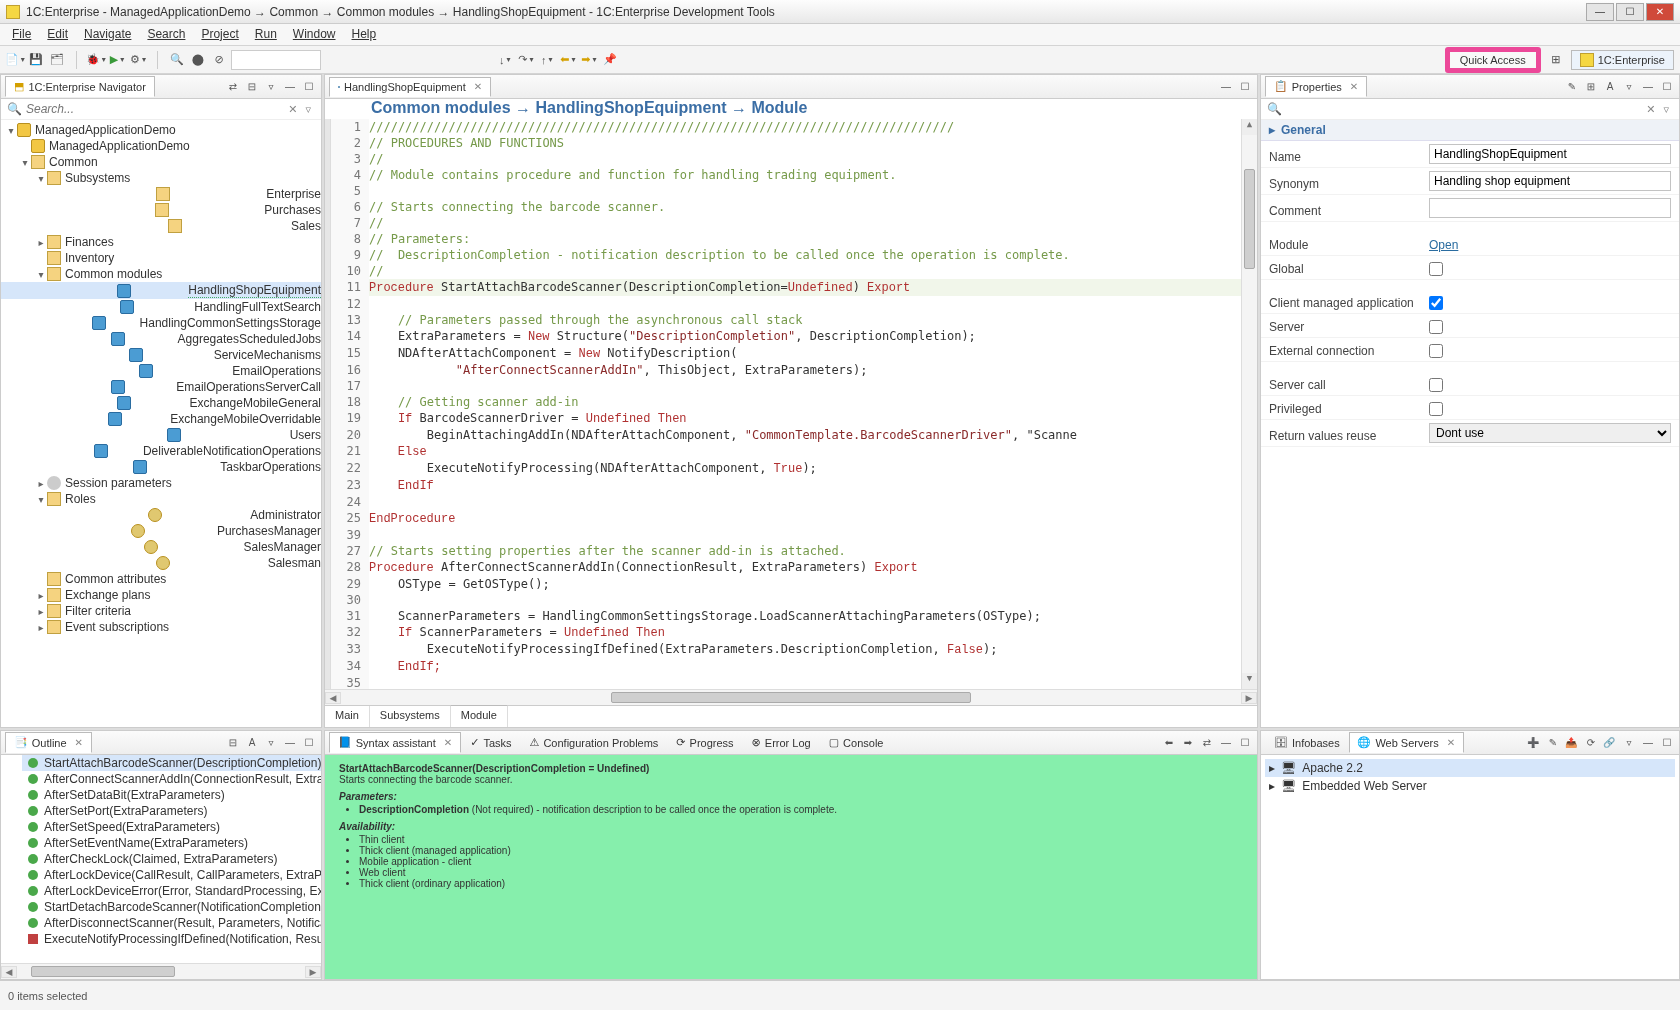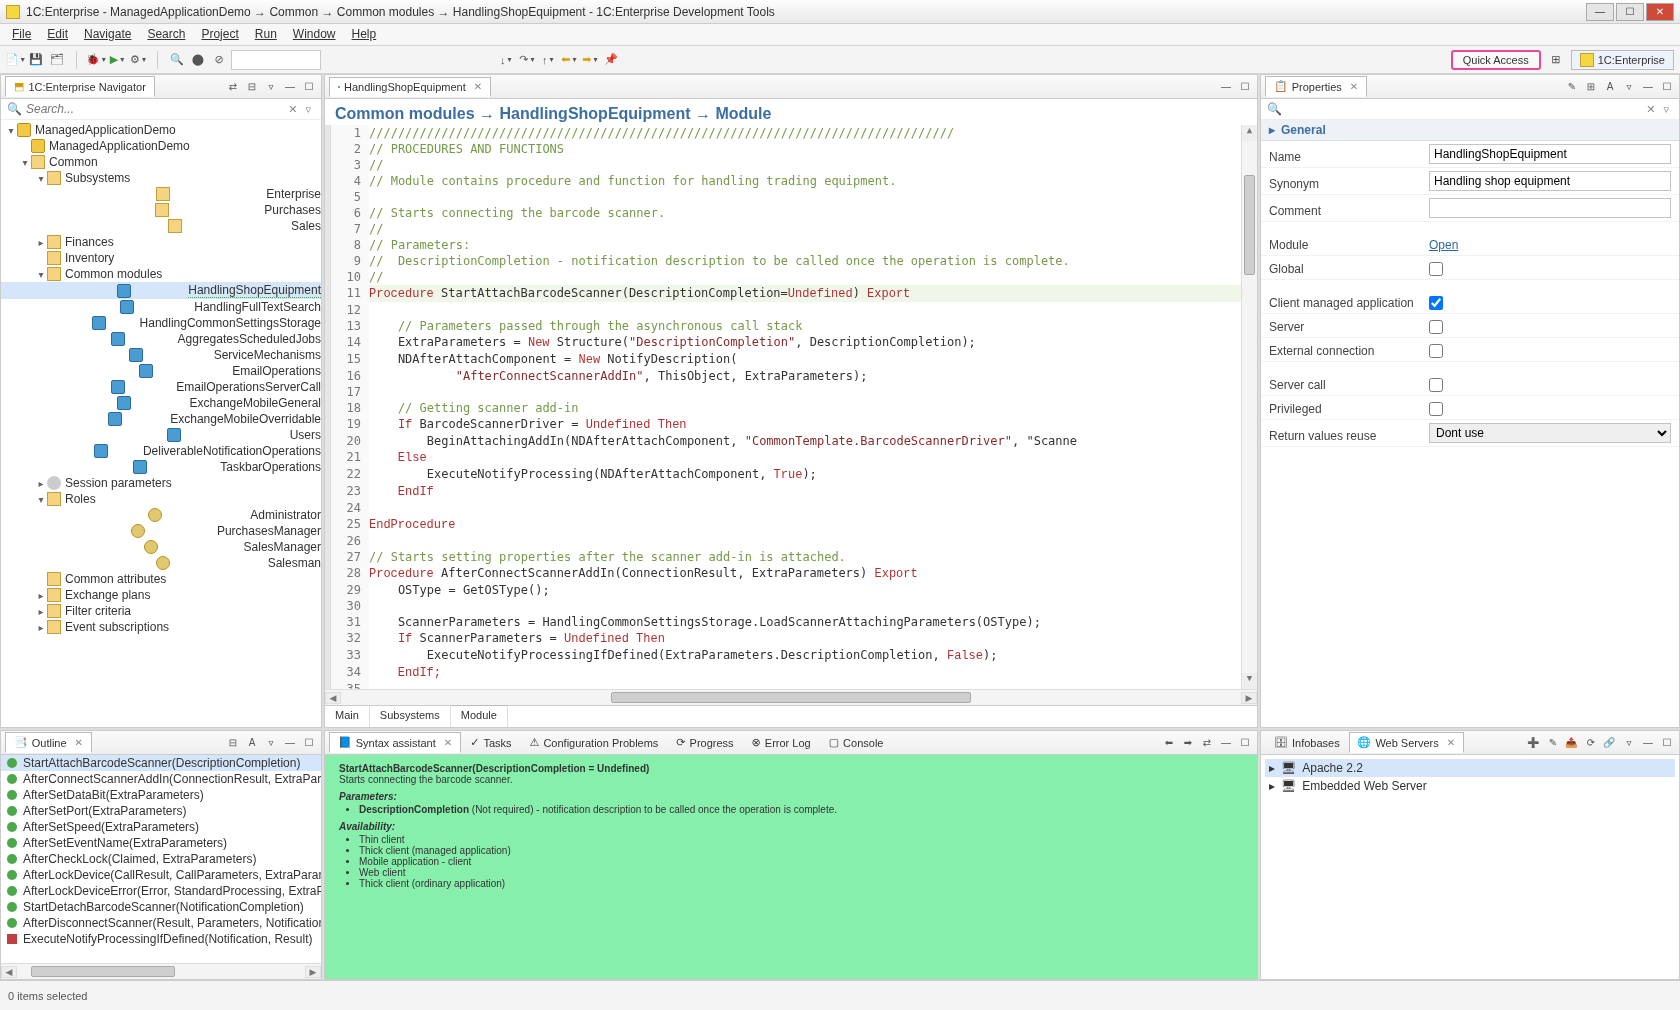--- a/index.html
+++ b/index.html
@@ -12,21 +12,21 @@
 .winbtn.close { background:#d04a3a; color:#fff; }
 .menubar { background:#f7f7f7; height:22px; display:flex; padding:0 4px; border-bottom:1px solid #d4d4d4; }
 .menubar span { padding:3px 8px; }
 .menubar span u { text-decoration: underline; }
 .toolbar { background:#f4f4f4; height:28px; border-bottom:1px solid #d4d4d4; display:flex; align-items:center; padding:0 6px; gap:6px; }
 .tb-group { display:flex; align-items:center; gap:3px; }
 .tb-sep { width:1px; height:18px; background:#ccc; margin:0 4px; }
 .tb-btn { width:18px; height:18px; border:1px solid transparent; display:flex; align-items:center; justify-content:center; font-size:11px; color:#555; }
 .dropdown-arrow::after { content:"▾"; font-size:8px; margin-left:2px; color:#555; }
 .tb-text { border:1px solid #ccc; background:#fff; height:20px; width:90px; padding:0 4px; }
-.pill { border:2px solid #ec4899; background:#f8f8f8; border-radius:3px; padding:2px 10px; font-size:11px; }
+.pill { border:5px solid #ec4899; background:#f8f8f8; border-radius:3px; padding:2px 10px; font-size:11px; }
 .persp-btn { border:1px solid #bbb; background:#ecf3fb; padding:2px 8px; display:flex; align-items:center; gap:4px; font-size:11px; }
 .persp-icon { width:14px; height:14px; background:#f5d742; border:1px solid #c0a030; }
 .main { flex:1; display:grid; grid-template-columns: 322px 1fr 420px; grid-template-rows: 1fr 250px; gap:2px; background:#ddd; overflow:hidden; }
 .panel { background:#fff; display:flex; flex-direction:column; border:1px solid #ccc; overflow:hidden; }
 .panel-tabs { height:24px; background:linear-gradient(#fbfbfb,#eee); display:flex; align-items:center; border-bottom:1px solid #ccc; padding:0 4px; font-size:11px; }
 .panel-tab { display:flex; align-items:center; gap:4px; padding:3px 8px; border:1px solid transparent; }
 .panel-tab.active { background:#fff; border:1px solid #bbb; border-bottom-color:#fff; }
 .panel-tab .tab-x { font-size:10px; color:#888; margin-left:4px; }
 .panel-toolbar { display:flex; align-items:center; gap:3px; margin-left:auto; }
 .panel-toolbar .tb-btn { width:16px; height:16px; font-size:10px; }
@@ -43,21 +43,21 @@
 .ic-mod { background:#4b9cd3; border:1px solid #2a6ca0; border-radius:2px; }
 .ic-fold { background:#f5d380; border:1px solid #c0a040; }
 .ic-role { background:#e0c870; border-radius:50%; border:1px solid #b89020; }
 .ic-gear { background:#ccc; border-radius:50%; }
 .tree-item.selected { background:#d6e6fa; }
 .tree-item.selected .lbl { border-bottom:1px dotted #4a6; }
 .indent-1 { padding-left:18px; }
 .indent-2 { padding-left:34px; }
 .indent-3 { padding-left:50px;justify-content:space-between; }
 
-.editor-header { padding:6px 10px 2px; }
+.editor-header { padding:0 10px 2px;margin-left:36px; }
 .editor-title { color:#3b6ea5; font-size:16px; font-weight:600; }
 .gutter { width:38px; text-align:right; color:#777; padding-right:8px; user-select:none; }
 .code-area { display:flex; font-family: Consolas, monospace; font-size:12px; flex:1; overflow:auto; }
 .code-lines { flex:1; padding:0 6px 0 0; white-space:pre; }
 .line-row { display:flex; line-height:16px; }
 .line-row.current { background:#f1f6ea; }
 .marker-col { width:6px; background:#e6e6e6; border-right:1px solid #ddd; }
 .code-row-wrap { display:flex; }
 .code-row-wrap .gutter { background:#f9f9f9; }
 .scroll-track-v { width:16px; background:#f4f4f4; border-left:1px solid #ddd; position:relative; }
@@ -78,21 +78,21 @@
 
 .prop-section { background:#eef2f7; padding:3px 8px; font-weight:bold; color:#3b6ea5; border-bottom:1px solid #dde; display:flex; align-items:center; gap:6px;}
 .prop-row { display:flex; align-items:flex-end; padding:3px 8px; border-bottom:1px solid #f2f2f2; min-height:24px;}
 .prop-row label { width:160px; color:#444; }
 .prop-row input[type=text] { flex:1; border:1px solid #c3c3c3; padding:2px 4px; font-size:12px; }
 .prop-row input[type=checkbox] { width:14px; height:14px; }
 .prop-row a { color:#2a6ca0; text-decoration:underline; }
 .prop-row select { flex:1; border:1px solid #c3c3c3; padding:1px 2px; font-size:12px; }
 
 .outline-body { font-size:12px; overflow:auto; }
-.outline-item { display:flex; align-items:center; padding:1px 6px; white-space:nowrap; }
+.outline-item { display:flex; align-items:center; padding:1px 6px; white-space:nowrap;margin-left:21px; }
 .outline-item.selected { background:#d6e6fa; }
 .dot-g { width:10px;height:10px;border-radius:50%;background:#4aa84a;margin-right:6px;flex-shrink:0;}
 .dot-r { width:10px;height:10px;background:#c04040;margin-right:6px;flex-shrink:0;}
 
 .syntax-body { padding:8px 14px; font-size:10px; background:#86efac; overflow:auto; }
 .syntax-body h4 { font-style:italic; margin:6px 0 2px; font-weight:bold;}
 .syntax-body ul { margin-left:20px; }
 
 .ib-body { font-size:12px; padding:4px; }
 .ib-item { display:flex; align-items:center; padding:2px 4px; gap:6px;}
@@ -462,21 +462,21 @@
               </div>
               <div class="line-row code-row-wrap">
                 <div class="gutter">24</div>
                 <div class="code-lines"></div>
               </div>
               <div class="line-row code-row-wrap">
                 <div class="gutter">25</div>
                 <div class="code-lines"><span class="c-kw">EndProcedure</span></div>
               </div>
               <div class="line-row code-row-wrap">
-                <div class="gutter">26</div>
+                <div class="gutter">39</div>
                 <div class="code-lines"></div>
               </div>
               <div class="line-row code-row-wrap">
                 <div class="gutter">27</div>
                 <div class="code-lines"><span class="c-comm">// Starts setting properties after the scanner add-in is attached.</span></div>
               </div>
               <div class="line-row code-row-wrap">
                 <div class="gutter">28</div>
                 <div class="code-lines"><span class="c-kw">Procedure</span> AfterConnectScannerAddIn(ConnectionResult, ExtraParameters) <span class="c-kw">Export</span></div>
               </div>

